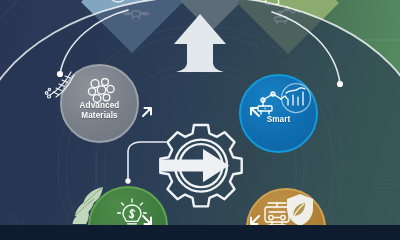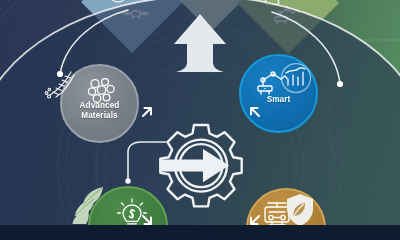--- a/index.html
+++ b/index.html
@@ -33,21 +33,21 @@
     padding:0 5px;
   }
   .node .lbl i{font-style:normal;display:block;}
 
   #node-advanced-materials{
     left:60px;top:64px;width:79px;height:79px;
     background:radial-gradient(circle at 38% 30%, #8d939b 0%, #787f88 55%, #6c737d 100%);
     border:2.2px solid #9aa1a9;
   }
   #node-smart-manufacturing{
-    left:239px;top:54px;width:79px;height:79px;
+    left:239px;top:74px;width:79px;height:79px;
     background:radial-gradient(circle at 38% 30%, #1781c4 0%, #0f6cae 60%, #0d619e 100%);
     border:2.4px solid #139ada;
   }
   #node-sustainability{
     left:88px;top:186px;width:80px;height:80px;
     background:radial-gradient(circle at 40% 26%, #4e8c4a 0%, #3d7a3e 60%, #356e38 100%);
     border:2.4px solid #62a352;
   }
   #node-mobility{
     left:246px;top:188px;width:80px;height:80px;

